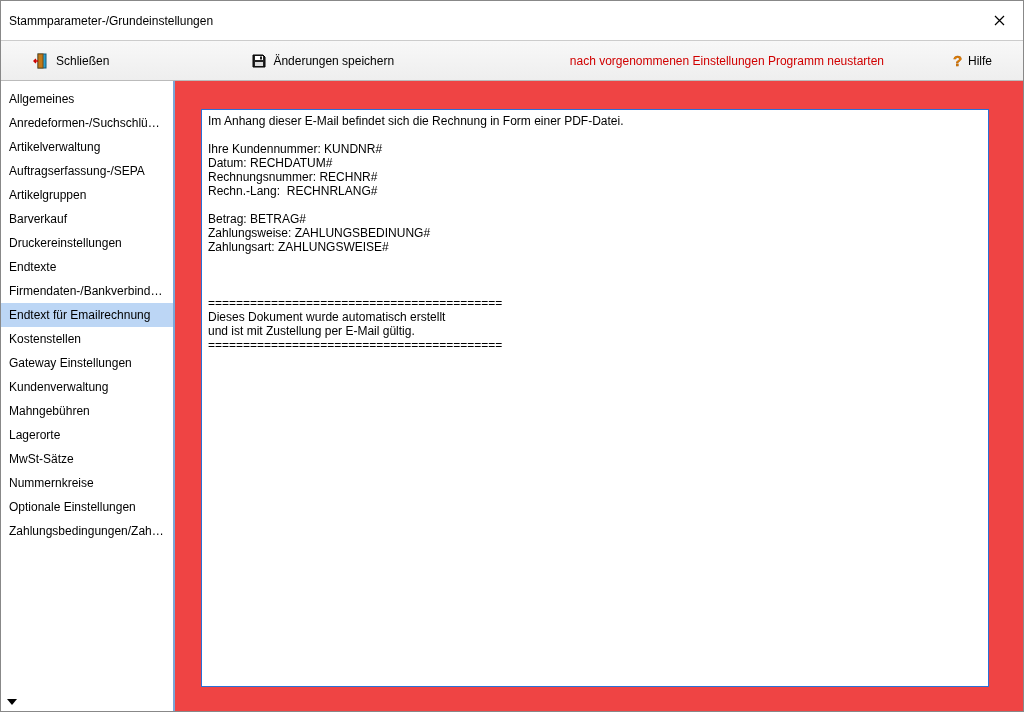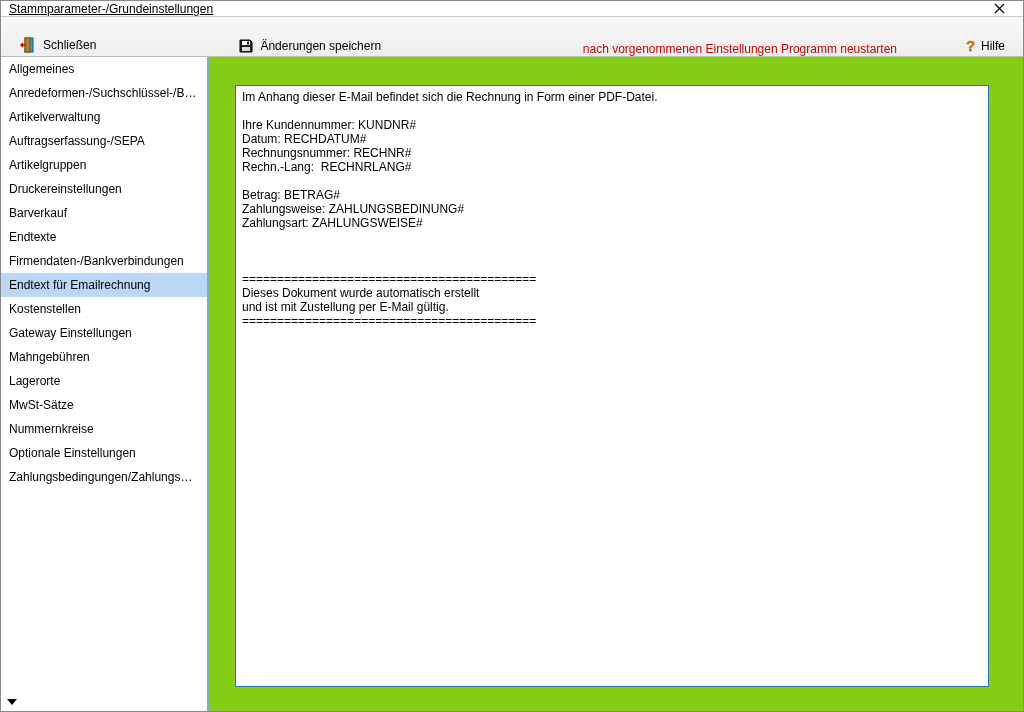--- a/index.html
+++ b/index.html
@@ -11,80 +11,80 @@
     background: #fff;
     width: 1024px;
     height: 712px;
     overflow: hidden;
     display: flex;
     flex-direction: column;
     border: 1px solid #888;
   }
   
   .titlebar {
-    height: 16px;
+    height: 40px;
     background: #fff;
     display: flex;
     align-items: center;
     padding: 0 4px 0 8px;
     border-bottom: 1px solid #ccc;
-    text-decoration: underline;
   }
   .titlebar .title { flex: 1; font-size: 12px; }
   .titlebar .close {
     width: 40px; height: 22px;
     display:flex; align-items:center; justify-content:center;
     font-size:14px; color:#000;
     cursor: default;
   }
   
   .toolbar {
     height: 40px;
     background: linear-gradient(#f8f8f8,#eee);
     border-bottom: 1px solid #bbb;
     display:flex;
-    align-items:flex-end;
-    padding: 0 12px;
+    align-items:center;
+    padding: 0 25px;
     gap: 20px;
   }
   .toolbar .btn {
     display:flex; align-items:center; gap:6px;
     padding: 2px 6px;
     cursor: default;
   }
   .toolbar .spacer { flex:1; }
   .toolbar .notice { color:#d00000; font-weight:normal; }
   .toolbar .help-btn { margin-left:40px; display:flex; align-items:center; gap:4px; }
   
   .body {
     flex:1; display:flex; min-height:0;
   }
   .sidebar {
-    width: 208px;
+    width: 174px;
     background:#fff;
     border-right: 2px solid #7aa7d8;
     display:flex; flex-direction:column;
+    padding-top:6px;
   }
   .side-item {
     padding: 5px 8px;
     cursor: default;
     white-space: nowrap;
     overflow: hidden;
     text-overflow: ellipsis;
   }
   .side-item.selected { background:#bcd6f5; }
   .sidebar .grow { flex:1; }
   .sidebar .expander {
     padding:4px 8px 6px 6px;
     font-size:11px;
     color:#000;
   }
   .content {
     flex:1;
-    background:#84cc16;
+    background:#ef4444;
     padding: 28px 34px 24px 26px;
     display:flex; flex-direction:column;
   }
   .editor {
     flex:1;
     background:#fff;
     border:1px solid #2a6fd6;
     padding:4px 6px;
     font-family: "Segoe UI", Tahoma, Arial, sans-serif;
     font-size:12px;
@@ -145,27 +145,28 @@
 </div>
 
 <div class="body">
   <div class="sidebar" id="sidebar">
 
     <div class="side-item">Allgemeines</div>
       <div class="side-item">Anredeformen-/Suchschlüssel-/Branchen</div>
       <div class="side-item">Artikelverwaltung</div>
       <div class="side-item">Auftragserfassung-/SEPA</div>
       <div class="side-item">Artikelgruppen</div>
+      <div class="side-item">Barverkauf</div>
       <div class="side-item">Druckereinstellungen</div>
-      <div class="side-item">Barverkauf</div>
       <div class="side-item">Endtexte</div>
       <div class="side-item">Firmendaten-/Bankverbindungen</div>
       <div class="side-item selected">Endtext für Emailrechnung</div>
       <div class="side-item">Kostenstellen</div>
       <div class="side-item">Gateway Einstellungen</div>
+      <div class="side-item">Kundenverwaltung</div>
       <div class="side-item">Mahngebühren</div>
       <div class="side-item">Lagerorte</div>
       <div class="side-item">MwSt-Sätze</div>
       <div class="side-item">Nummernkreise</div>
       <div class="side-item">Optionale Einstellungen</div>
       <div class="side-item">Zahlungsbedingungen/Zahlungsweisen</div>
       <div class="grow"></div>
     <div class="expander">
       <svg width="10" height="6" viewBox="0 0 10 6">
           <path d="M0 0 L5 6 L10 0 Z" fill="#000"></path>

